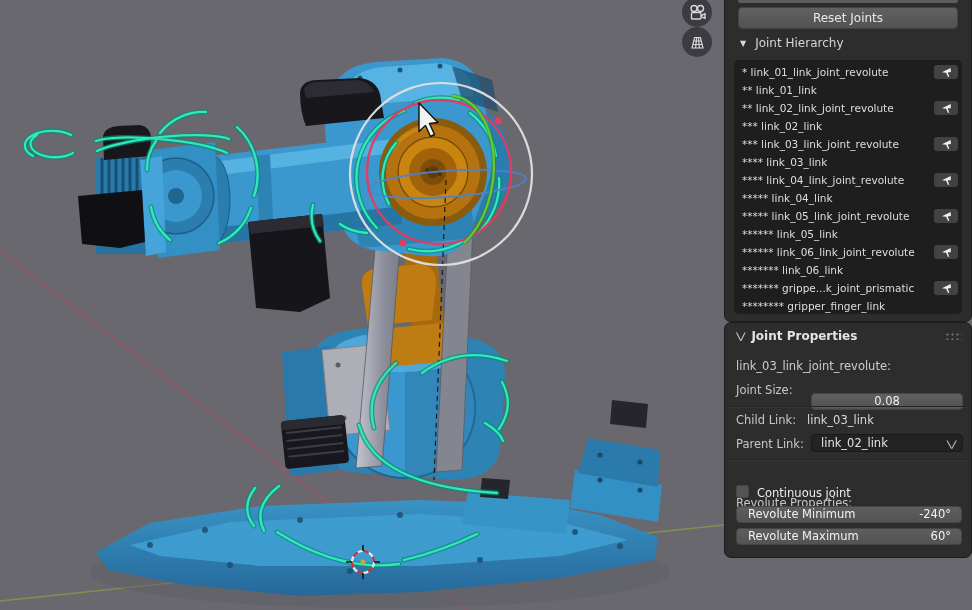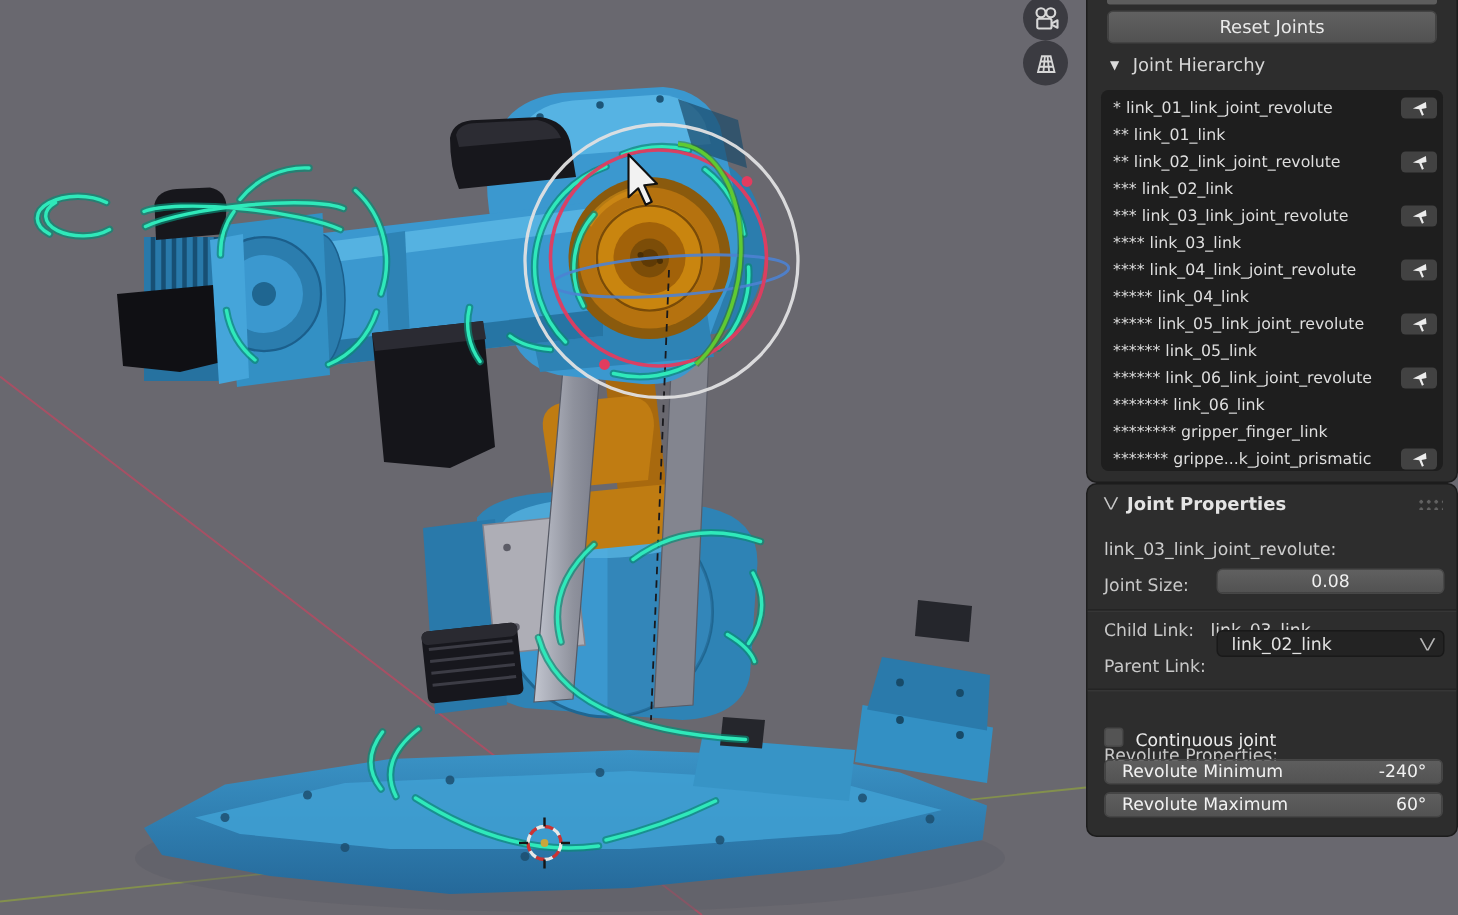--- a/index.html
+++ b/index.html
@@ -300,48 +300,48 @@
               <path d="M10.5,1 L1,5.8 L5.6,6.4 L7.6,11 L9,10.3 L7.3,6.1 L10.9,5.4 Z" fill="#ececec"></path>
             </svg>
           </span></div>
         <div class="hrow"><span>****** link_05_link</span></div>
         <div class="hrow"><span>****** link_06_link_joint_revolute</span><span class="jump">
             <svg width="11" height="11" viewBox="0 0 12 12">
               <path d="M10.5,1 L1,5.8 L5.6,6.4 L7.6,11 L9,10.3 L7.3,6.1 L10.9,5.4 Z" fill="#ececec"></path>
             </svg>
           </span></div>
         <div class="hrow"><span>******* link_06_link</span></div>
+        <div class="hrow"><span>******* grippe...k_joint_prismatic</span><span class="jump">
+            <svg width="11" height="11" viewBox="0 0 12 12">
+              <path d="M10.5,1 L1,5.8 L5.6,6.4 L7.6,11 L9,10.3 L7.3,6.1 L10.9,5.4 Z" fill="#ececec"></path>
+            </svg>
+          </span></div>
         <div class="hrow"><span>******** gripper_finger_link</span></div>
-        <div class="hrow"><span>******* grippe...k_joint_prismatic</span><span class="jump">
-            <svg width="11" height="11" viewBox="0 0 12 12">
-              <path d="M10.5,1 L1,5.8 L5.6,6.4 L7.6,11 L9,10.3 L7.3,6.1 L10.9,5.4 Z" fill="#ececec"></path>
-            </svg>
-          </span></div>
       </div>
   </div>
 
   <div class="panel panel-props">
     <div class="pp-header">
       <span class="chev">⋁</span>
       <span class="pp-title">Joint Properties</span>
       <span class="grip"></span>
     </div>
 
     <div class="plabel" style="top:36px;color:#cdcdcd;">link_03_link_joint_revolute:</div>
 
     <div class="plabel" style="top:60px;">Joint Size:</div>
-    <div class="field" style="top:56px;">0.08</div>
+    <div class="field" style="top:70px;">0.08</div>
 
     <div class="divider" style="top:83px;"></div>
 
     <div class="plabel" style="top:90px;">Child Link:</div>
     <div class="pvalue" style="left:82px;top:90px;">link_03_link</div>
 
     <div class="plabel" style="top:114px;">Parent Link:</div>
-    <div class="dropdown" style="top:97px;">
+    <div class="dropdown" style="top:111px;">
       <span>link_02_link</span>
       <span class="dd-chev">⋁</span>
     </div>
 
     <div class="divider" style="top:136px;"></div>
 
     <div class="plabel" style="top:141px;margin-top:32px;">Revolute Properties:</div>
 
     <div class="checkbox" style="top:162px;"></div>
     <div class="chk-label" style="top:163px;">Continuous joint</div>

